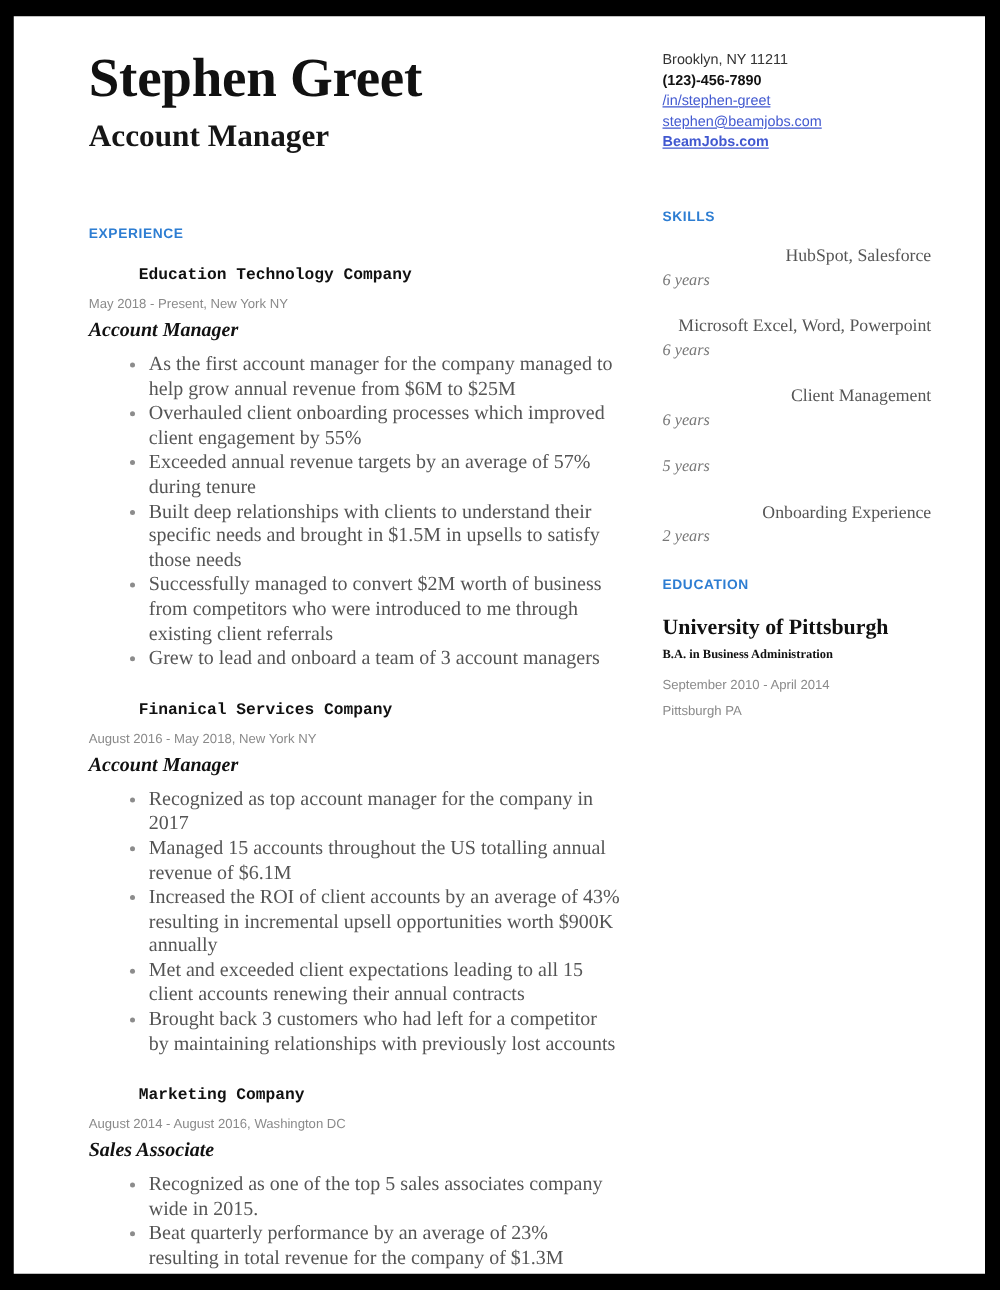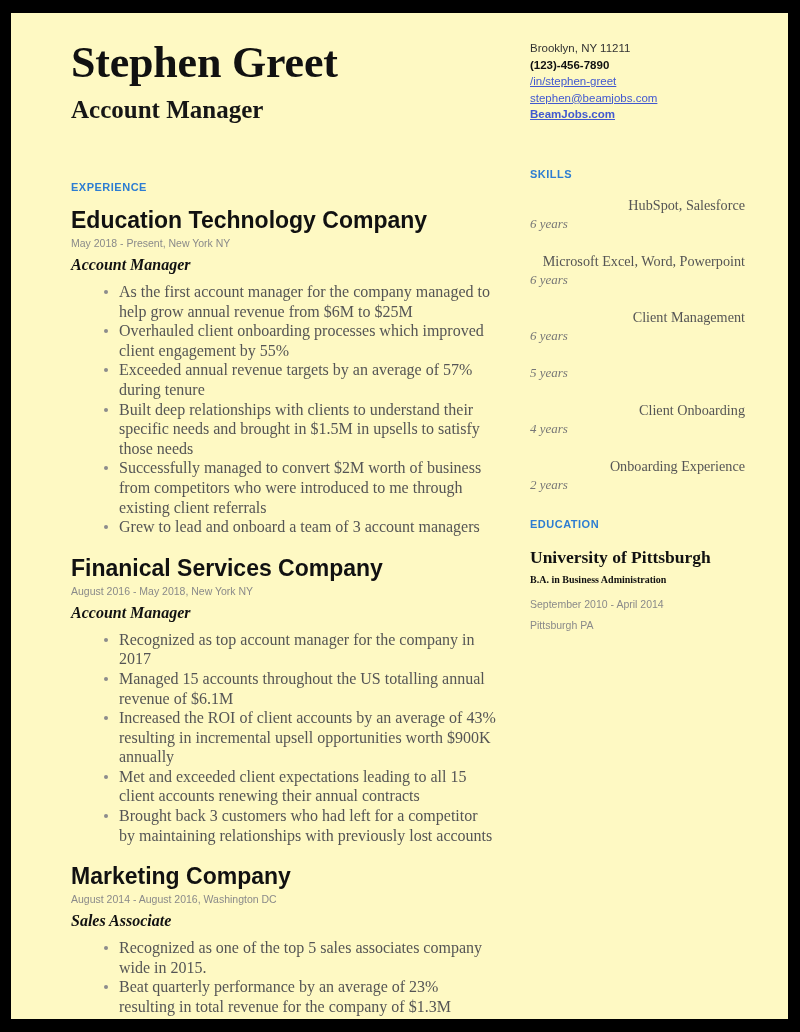--- a/index.html
+++ b/index.html
@@ -8,21 +8,21 @@
     width:800px; height:1032px;
     background:#000000;
     font-family:"Liberation Serif", serif;
     -webkit-font-smoothing:antialiased;
   }
 
   .page-frame{
     position:absolute;
     left:11px; top:13px;
     width:777px; height:1006px;
-    background:#fef9c3;
+    background:#ffffff;
     overflow:hidden;
   }
 
   .resume-body{
     position:relative;
     width:100%; height:100%;
     padding:0;
   }
 
   
@@ -89,25 +89,26 @@
     color:#2d7dd2;
     text-transform:uppercase;
     margin-bottom:16px;
   }
 
   
   .job{ margin-bottom:20px; }
   .job:last-child{ margin-bottom:0; }
 
   .job-company{
-    font-family:Liberation Sans, sans-serif;
-    font-weight:bold;
-    font-size:23px;
+    font-family:Liberation Mono, monospace;
+    font-weight:bold;
+    font-size:13px;
     line-height:22px;
     color:#111111;
+    margin-left:40px;
   }
   .job-meta{
     font-family:"Liberation Sans", sans-serif;
     font-size:10.5px;
     line-height:16px;
     color:#8a8a8a;
     margin-top:4px;
   }
   .job-role{
     font-family:"Liberation Serif", serif;
@@ -258,24 +259,20 @@
               <div class="skill-years">6 years</div>
             </div>
             <div class="skill">
               <div class="skill-name">Client Management</div>
               <div class="skill-years">6 years</div>
             </div>
             <div class="skill">
               <div class="skill-years">5 years</div>
             </div>
             <div class="skill">
-              <div class="skill-name">Client Onboarding</div>
-              <div class="skill-years">4 years</div>
-            </div>
-            <div class="skill">
               <div class="skill-name">Onboarding Experience</div>
               <div class="skill-years">2 years</div>
             </div>
           </div>
       </div>
 
       <div>
         <div class="sec-head">EDUCATION</div>
         <div class="edu-block">
           <div class="edu-school">University of Pittsburgh</div>

